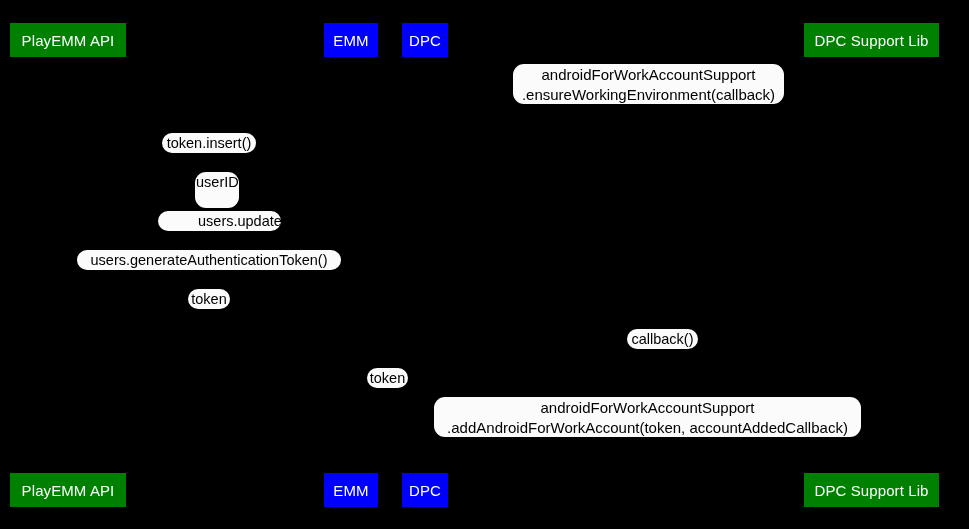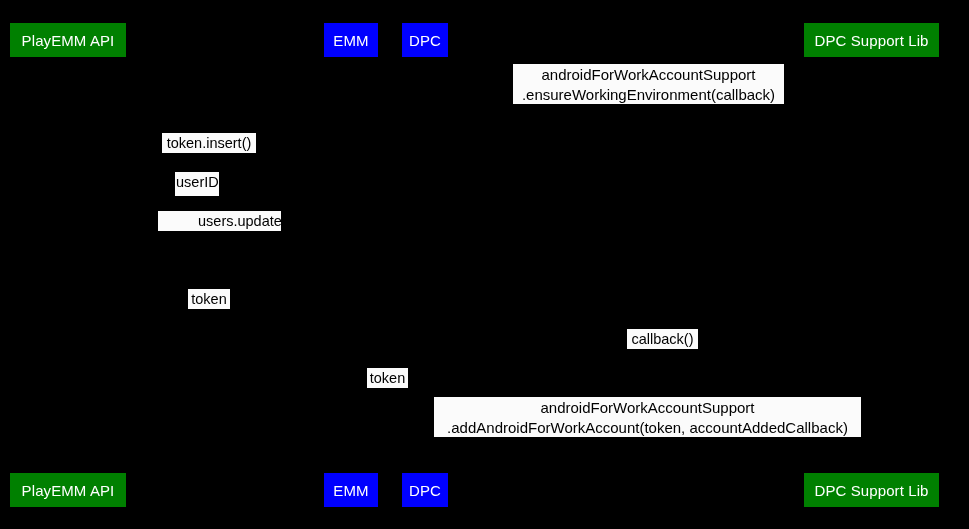--- a/index.html
+++ b/index.html
@@ -39,20 +39,21 @@
     position: absolute;
     background: #fbfbfb;
     color: #000000;
     font-size: 14.5px;
     font-family: "Liberation Sans", sans-serif;
     line-height: 19px;
     text-align: center;
     white-space: pre;
     box-sizing: border-box;
     padding: 1px 1px;
+    border-radius: 11px;
   }
   .msg-label.two-line {
     font-size: 15px;
     line-height: 20px;
   }
   .arrow {
     position: absolute;
     height: 1px;
     background: #000000;
   }
@@ -88,24 +89,25 @@
   <div class="arrow" style="left:68px; top:309px; width:283px;"></div>
   <div class="arrow" style="left:425px; top:349px; width:446px;"></div>
   <div class="arrow" style="left:351px; top:388px; width:74px;"></div>
   <div class="arrow" style="left:425px; top:437px; width:446px;"></div>
 
   <div class="msg-label two-line" style="left:513px; top:64px; width:271px; height:40px;">androidForWorkAccountSupport
 .ensureWorkingEnvironment(callback)</div>
 
   <div class="msg-label" style="left:162px; top:133px; width:94px; height:20px;">token.insert()</div>
 
-  <div class="msg-label" style="left:175px; top:172px; width:44px; height:24px;">userID</div>
+  <div class="msg-label" style="left:195px; top:172px; width:44px; height:36px;">userID</div>
 
   <div class="msg-label" style="left:158px; top:211px; width:123px; height:20px;padding-left:40px;">users.update()</div>
 
+  <div class="msg-label" style="left:77px; top:250px; width:264px; height:20px;">users.generateAuthenticationToken()</div>
 
   <div class="msg-label" style="left:188px; top:289px; width:42px; height:20px;">token</div>
 
   <div class="msg-label" style="left:627px; top:329px; width:71px; height:20px;">callback()</div>
 
   <div class="msg-label" style="left:367px; top:368px; width:41px; height:20px;">token</div>
 
   <div class="msg-label two-line" style="left:434px; top:397px; width:427px; height:40px;">androidForWorkAccountSupport
 .addAndroidForWorkAccount(token, accountAddedCallback)</div>
 

